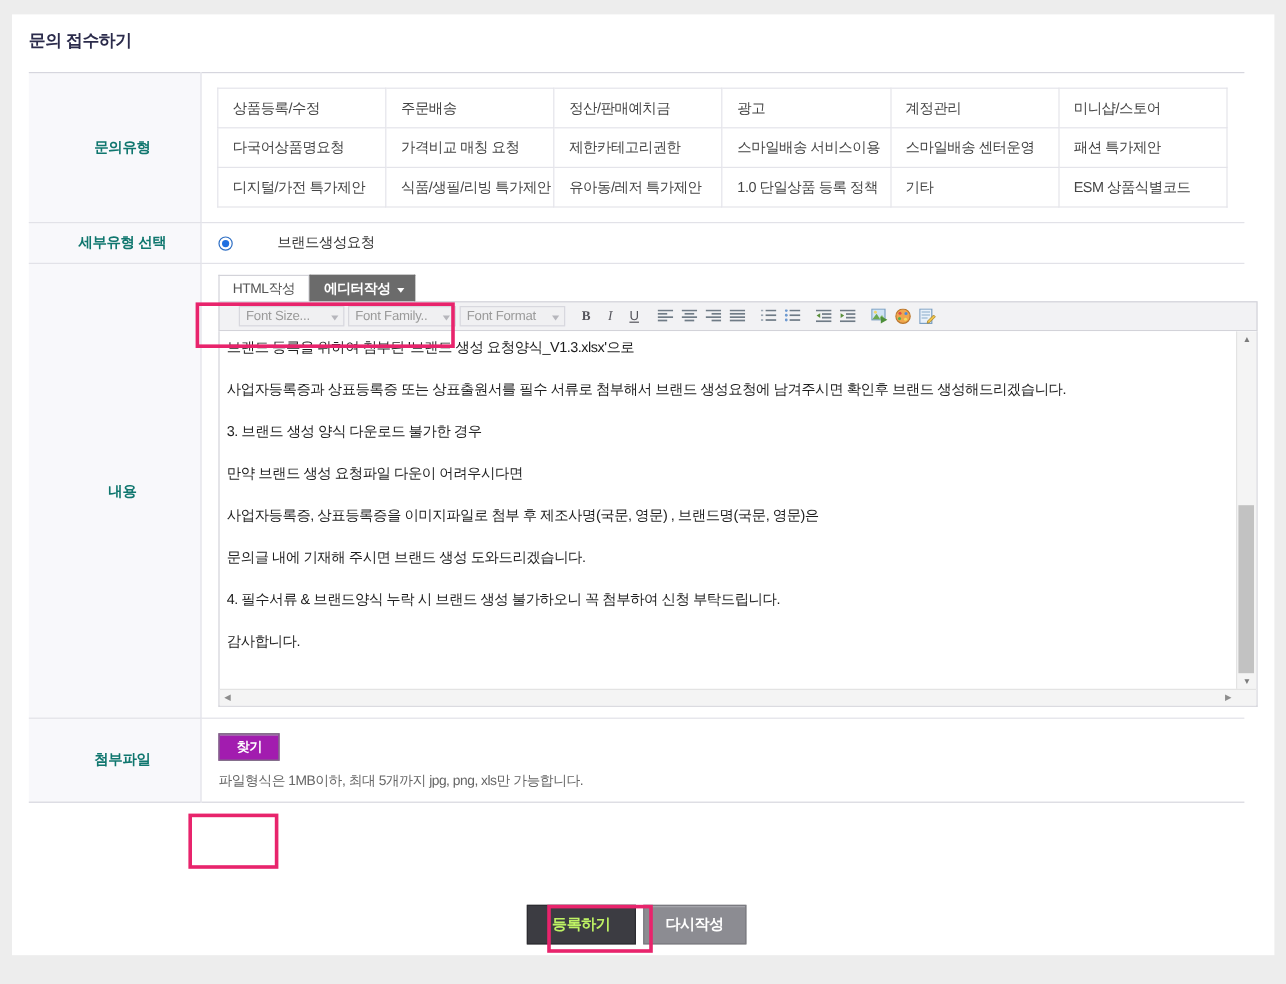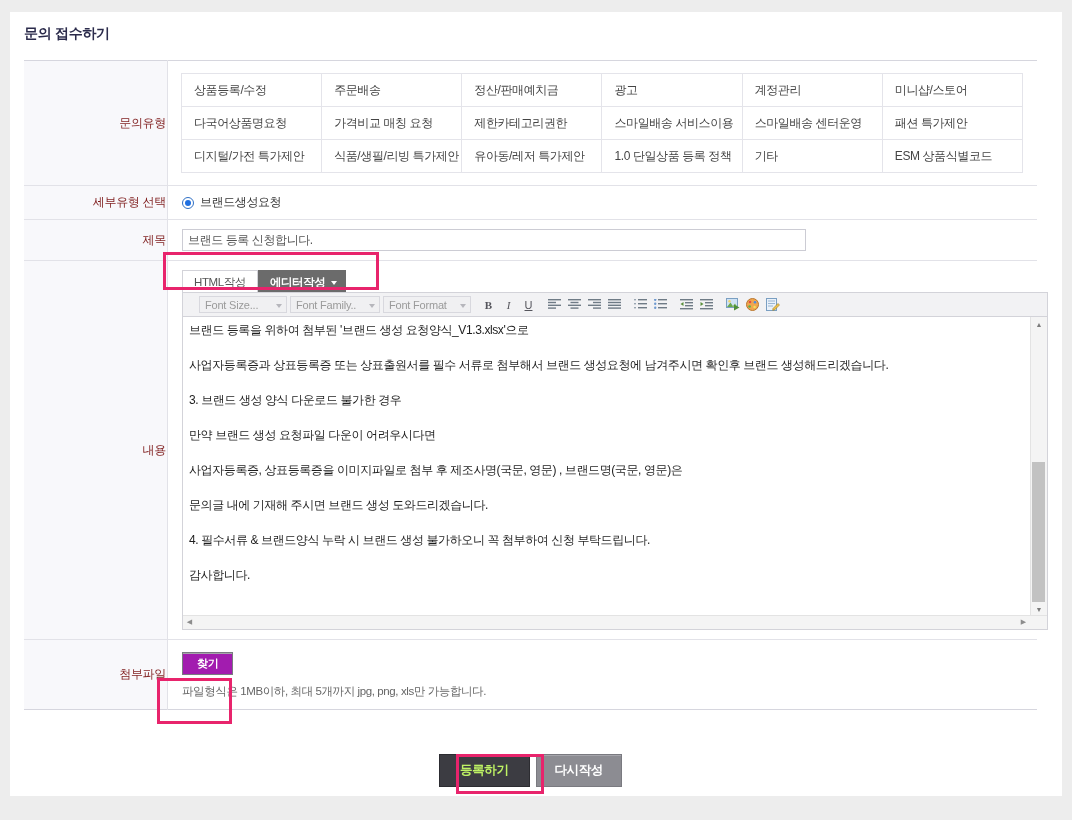--- a/index.html
+++ b/index.html
@@ -42,24 +42,24 @@
     border-collapse: collapse;
     table-layout: fixed;
     border-top: 1px solid #d6d6de;
     border-bottom: 1px solid #d6d6de;
   }
   .form-table > tbody > tr > th {
     width: 128px;
     background: #f8f8fb;
     border-right: 1px solid #e2e2e8;
     border-bottom: 1px solid #e2e2e8;
-    color: #7f1d1d;
+    color: #0f766e;
     font-size: 12px;
-    font-weight: normal;
-    text-align: right;
+    font-weight: bold;
+    text-align: center;
     padding-left: 14px;
     letter-spacing: -0.3px;
     vertical-align: middle;
   }
   .form-table > tbody > tr > td {
     border-bottom: 1px solid #e2e2e8;
     padding: 0;
     vertical-align: middle;
     background: #fff;
   }
@@ -87,21 +87,21 @@
     overflow: hidden;
     cursor: pointer;
   }
   .type-grid td.selected {
     background: #dfeaf9;
     color: #1b4fa8;
     font-weight: bold;
   }
 
   
-  .radio-row { padding: 8px 0 8px 14px; display: flex; align-items: center; }
+  .radio-row { padding: 8px 0 8px 14px; display: flex; align-items: center; gap: 31px; }
   .radio-dot {
     width: 12px; height: 12px; border-radius: 50%;
     border: 1px solid #2f6fc4; background: #fff;
     position: relative; display: inline-block; margin-right: 6px;
     box-sizing: border-box; flex: 0 0 auto;
   }
   .radio-dot::after {
     content: ""; position: absolute; left: 2px; top: 2px;
     width: 6px; height: 6px; border-radius: 50%; background: #1f6fe0;
   }
@@ -284,28 +284,20 @@
       <tr>
         <th>세부유형 선택</th>
         <td>
           <div class="radio-row">
             <span class="radio-dot"></span>
             <span class="radio-label">브랜드생성요청</span>
           </div>
         </td>
       </tr>
 
-      <tr>
-        <th>제목</th>
-        <td>
-          <div class="title-row">
-            <input class="title-input" type="text" value="브랜드 등록 신청합니다." style="">
-          </div>
-        </td>
-      </tr>
 
       <tr>
         <th>내용</th>
         <td>
           <div class="editor-cell">
             <div class="editor">
 
               <div class="editor-tabs">
                 <div class="editor-tab">HTML작성</div>
                 <div class="editor-tab active">에디터작성</div>

